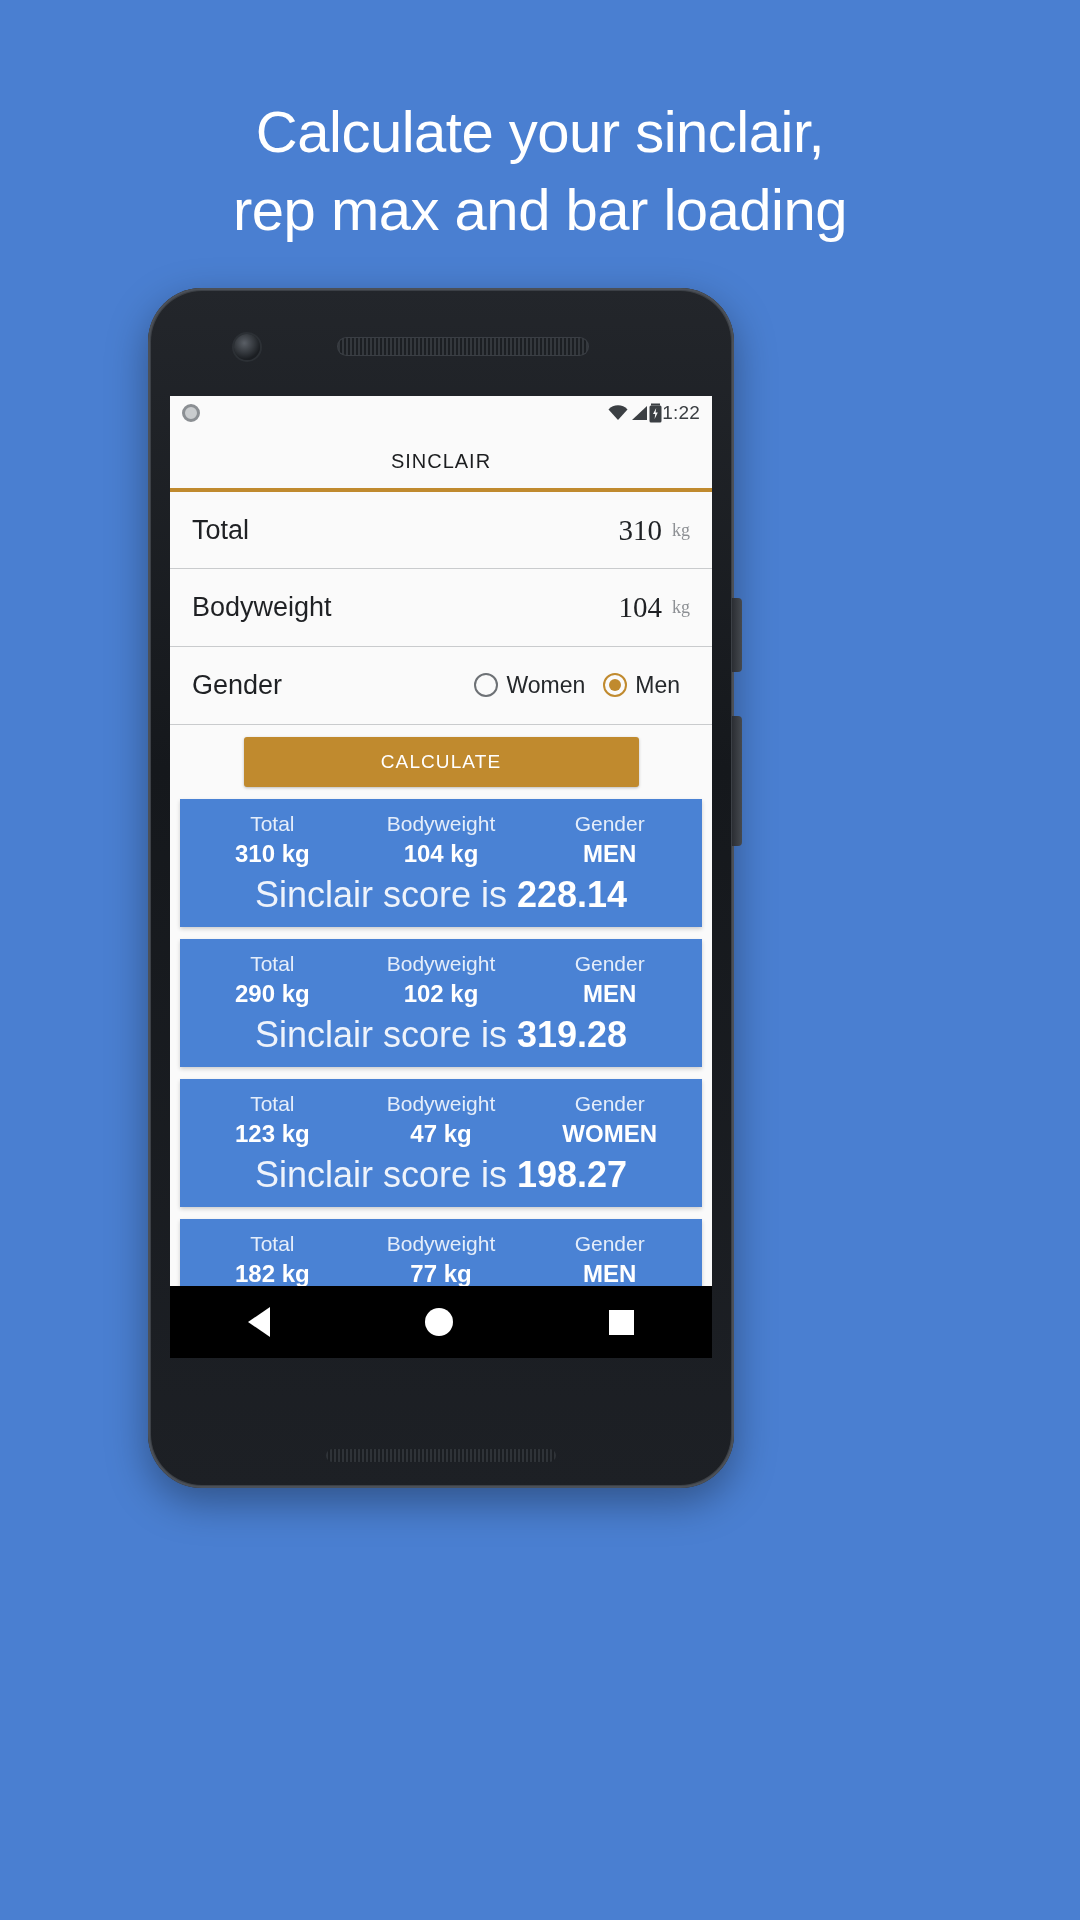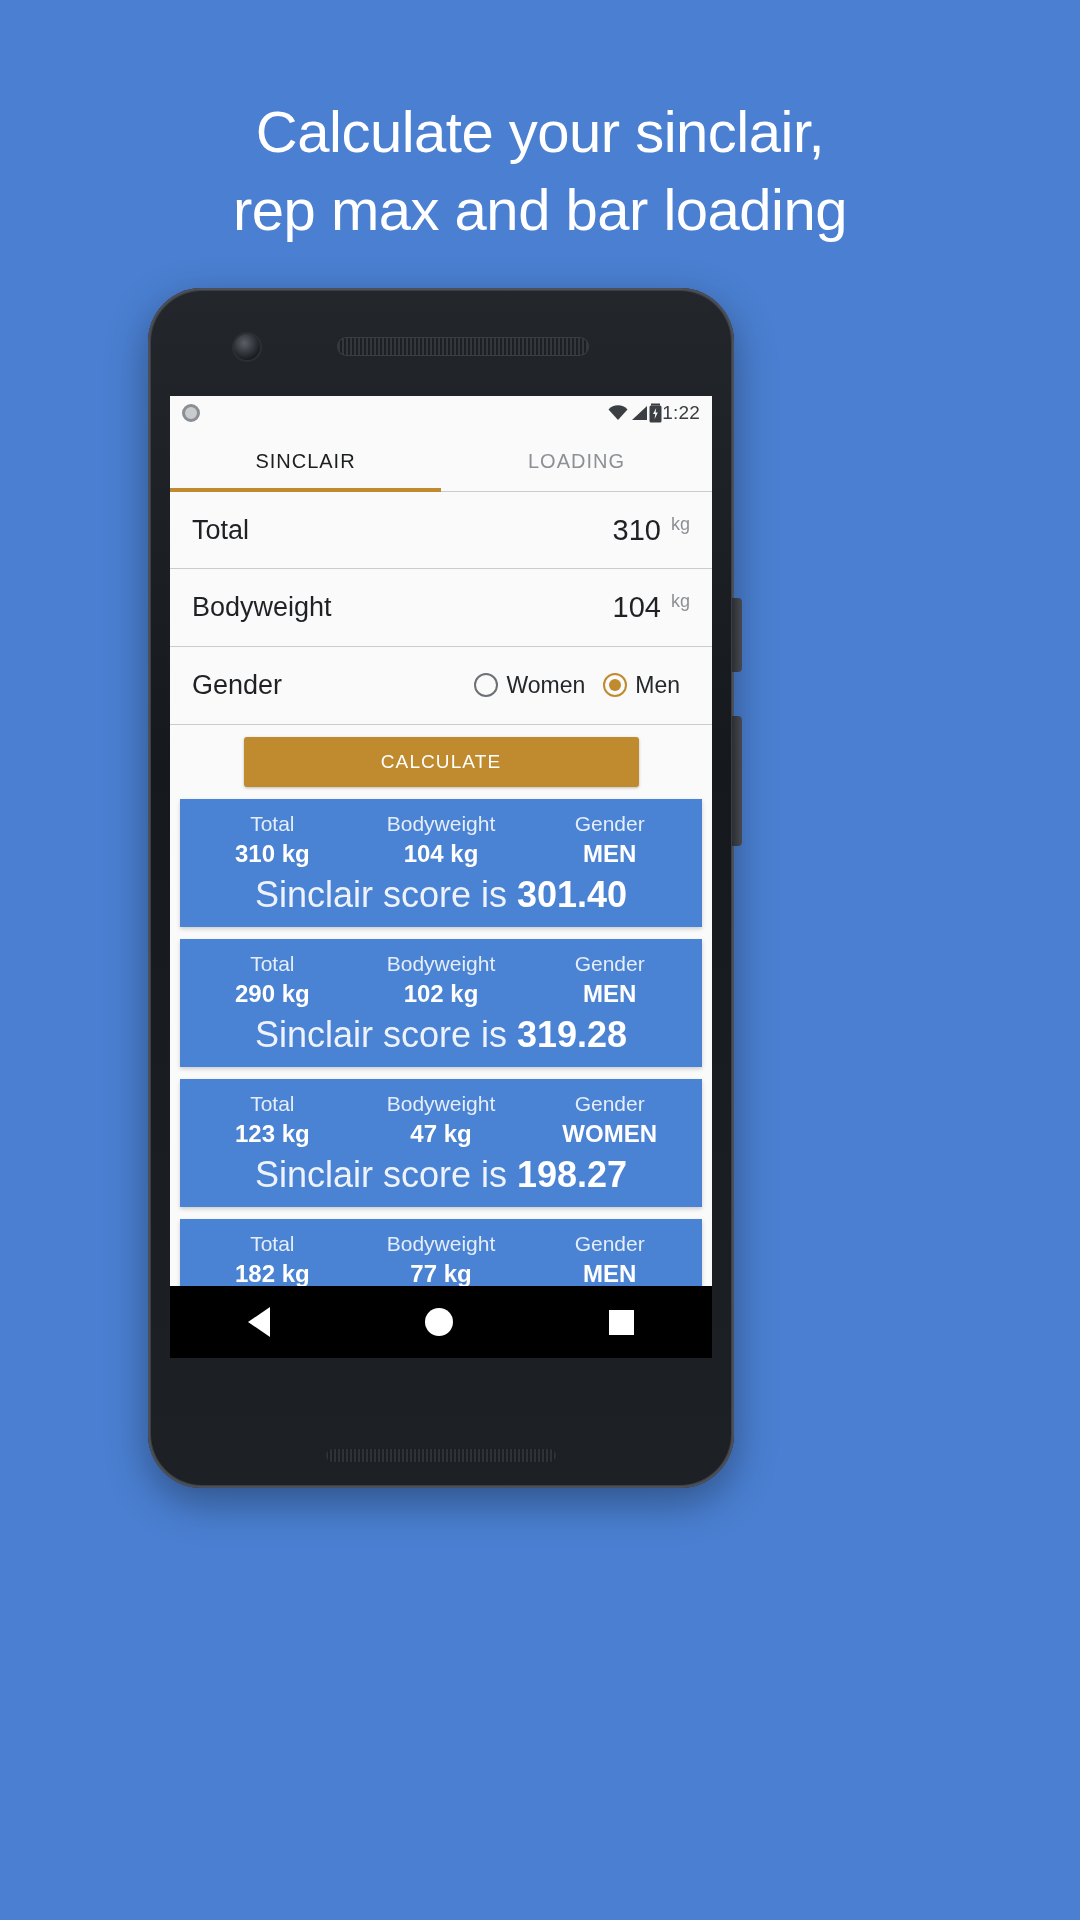--- a/index.html
+++ b/index.html
@@ -159,22 +159,23 @@
     border-top: 1.5px solid #c9cbcd;
     margin-top: -1.5px;
   }
   .row-label {
     font-size: 27px;
     color: #1f2124;
   }
   .row-right {
     margin-left: auto;
     display: flex;
-    align-items: flex-start;
+    align-items: center;
     gap: 10px;
+    font-family: Liberation Serif, serif;
   }
   .row-value {
     font-size: 29px;
     color: #1f2124;
   }
   .row-unit {
     font-size: 18px;
     color: #8d9094;
   }
 
@@ -332,23 +333,20 @@
             <path d="M7.2 5 L4 11 L6.2 11 L5.6 16 L8.8 9.6 L6.6 9.6 Z" fill="#fafafa"></path>
           </svg>
           <span class="status-time">1:22</span>
         </div>
       </div>
 
       <div class="tabs">
         <div class="tab active">
           <span>SINCLAIR</span>
         </div>
-        <div class="tab">
-          <span>LOADING</span>
-        </div>
       </div>
 
       <div class="row">
         <span class="row-label">Total</span>
         <div class="row-right">
           <span class="row-value">310</span>
           <span class="row-unit">kg</span>
         </div>
       </div>
 
@@ -390,21 +388,21 @@
             </div>
             <div class="card-col">
               <div class="k">Bodyweight</div>
               <div class="v">104 kg</div>
             </div>
             <div class="card-col">
               <div class="k">Gender</div>
               <div class="v">MEN</div>
             </div>
           </div>
-          <div class="card-score"><span>Sinclair score is </span><b>301.40</b></div>
+          <div class="card-score"><span>Sinclair score is </span><b>228.14</b></div>
         </div>
 
         <div class="card">
           <div class="card-cols">
             <div class="card-col">
               <div class="k">Total</div>
               <div class="v">290 kg</div>
             </div>
             <div class="card-col">
               <div class="k">Bodyweight</div>

